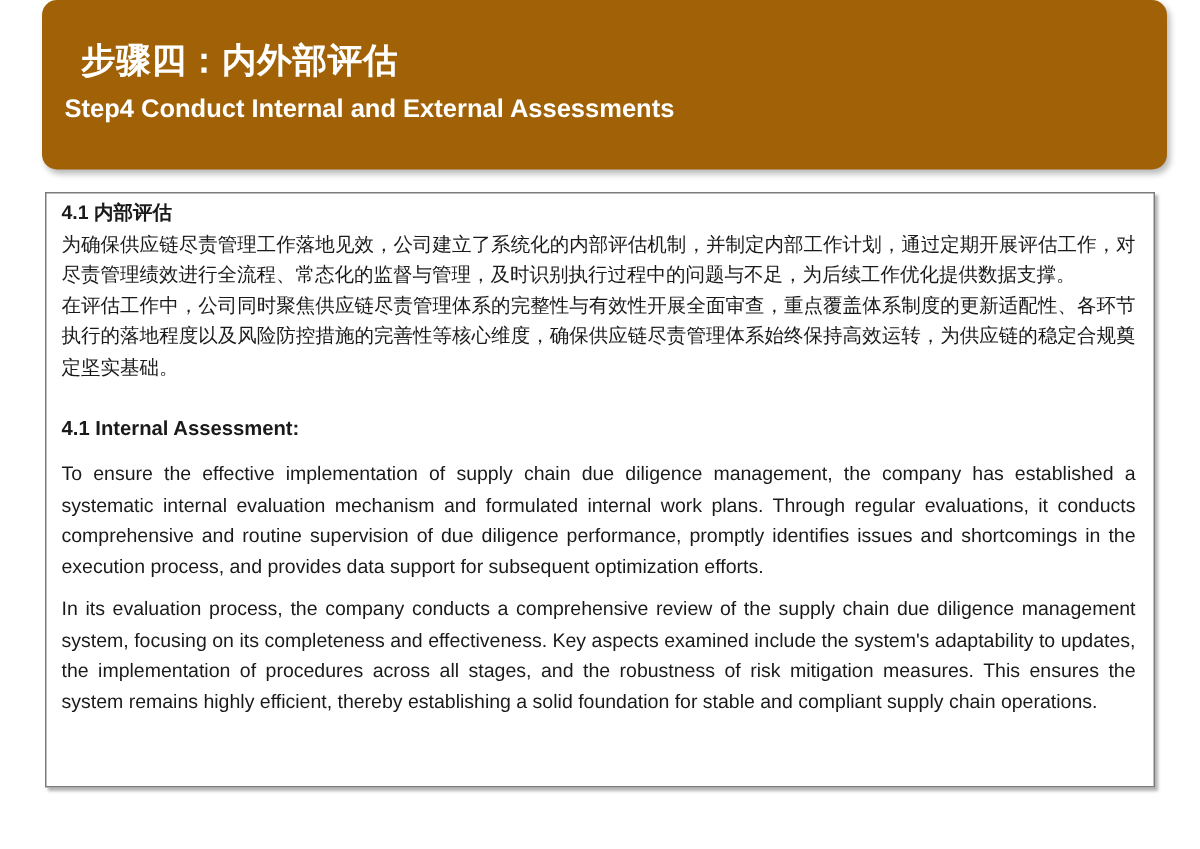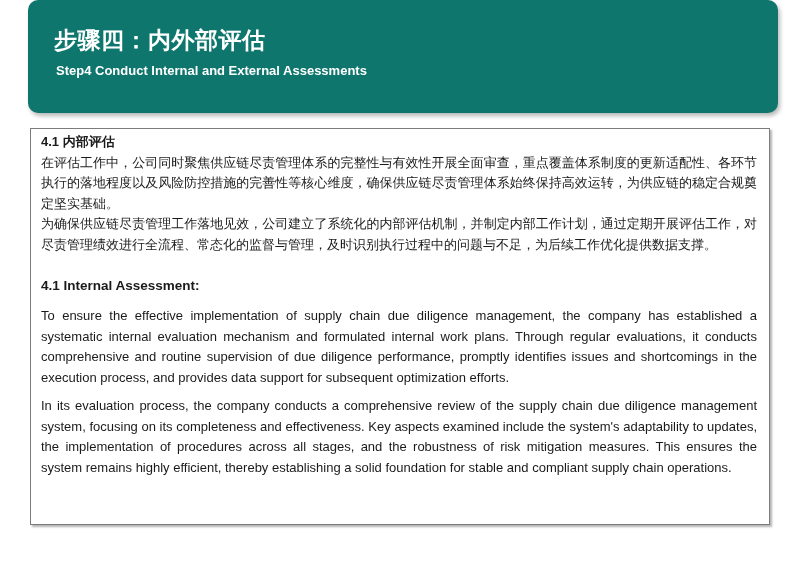--- a/index.html
+++ b/index.html
@@ -14,39 +14,39 @@
     overflow: hidden;
   }
 
   
   .banner {
     position: absolute;
     left: 28px;
     top: 0;
     width: 750px;
     height: 113px;
-    background: #0f766e;
+    background: #a16207;
     border-radius: 10px;
     box-shadow: 2px 3px 4px rgba(0,0,0,0.28);
     color: #ffffff;
   }
   .banner-title {
     position: absolute;
     left: 26px;
     top: 25px;
     font-size: 23px;
     font-weight: bold;
     letter-spacing: 0.5px;
     white-space: nowrap;
   }
   .banner-subtitle {
     position: absolute;
-    left: 28px;
+    left: 15px;
     top: 63px;
-    font-size: 13px;
+    font-size: 17px;
     font-weight: bold;
     white-space: nowrap;
   }
 
   
   .content-box {
     position: absolute;
     left: 30px;
     top: 128px;
     width: 740px;
@@ -88,22 +88,22 @@
 
   <header class="banner">
     <div class="banner-title">步骤四：内外部评估</div>
     <div class="banner-subtitle">Step4 Conduct Internal and External Assessments</div>
   </header>
 
   <section class="content-box">
 
     <div class="zh-block">
       <span class="zh-heading">4.1 内部评估</span>
+      <p class="zh-para">为确保供应链尽责管理工作落地见效，公司建立了系统化的内部评估机制，并制定内部工作计划，通过定期开展评估工作，对尽责管理绩效进行全流程、常态化的监督与管理，及时识别执行过程中的问题与不足，为后续工作优化提供数据支撑。</p>
       <p class="zh-para">在评估工作中，公司同时聚焦供应链尽责管理体系的完整性与有效性开展全面审查，重点覆盖体系制度的更新适配性、各环节执行的落地程度以及风险防控措施的完善性等核心维度，确保供应链尽责管理体系始终保持高效运转，为供应链的稳定合规奠定坚实基础。</p>
-      <p class="zh-para">为确保供应链尽责管理工作落地见效，公司建立了系统化的内部评估机制，并制定内部工作计划，通过定期开展评估工作，对尽责管理绩效进行全流程、常态化的监督与管理，及时识别执行过程中的问题与不足，为后续工作优化提供数据支撑。</p>
     </div>
 
     <div class="en-block">
       <p class="en-heading">4.1 Internal Assessment:</p>
       <p class="en-para">To ensure the effective implementation of supply chain due diligence management, the company has established a systematic internal evaluation mechanism and formulated internal work plans. Through regular evaluations, it conducts comprehensive and routine supervision of due diligence performance, promptly identifies issues and shortcomings in the execution process, and provides data support for subsequent optimization efforts.</p>
       <p class="en-para">In its evaluation process, the company conducts a comprehensive review of the supply chain due diligence management system, focusing on its completeness and effectiveness. Key aspects examined include the system's adaptability to updates, the implementation of procedures across all stages, and the robustness of risk mitigation measures. This ensures the system remains highly efficient, thereby establishing a solid foundation for stable and compliant supply chain operations.</p>
     </div>
 
   </section>
 

